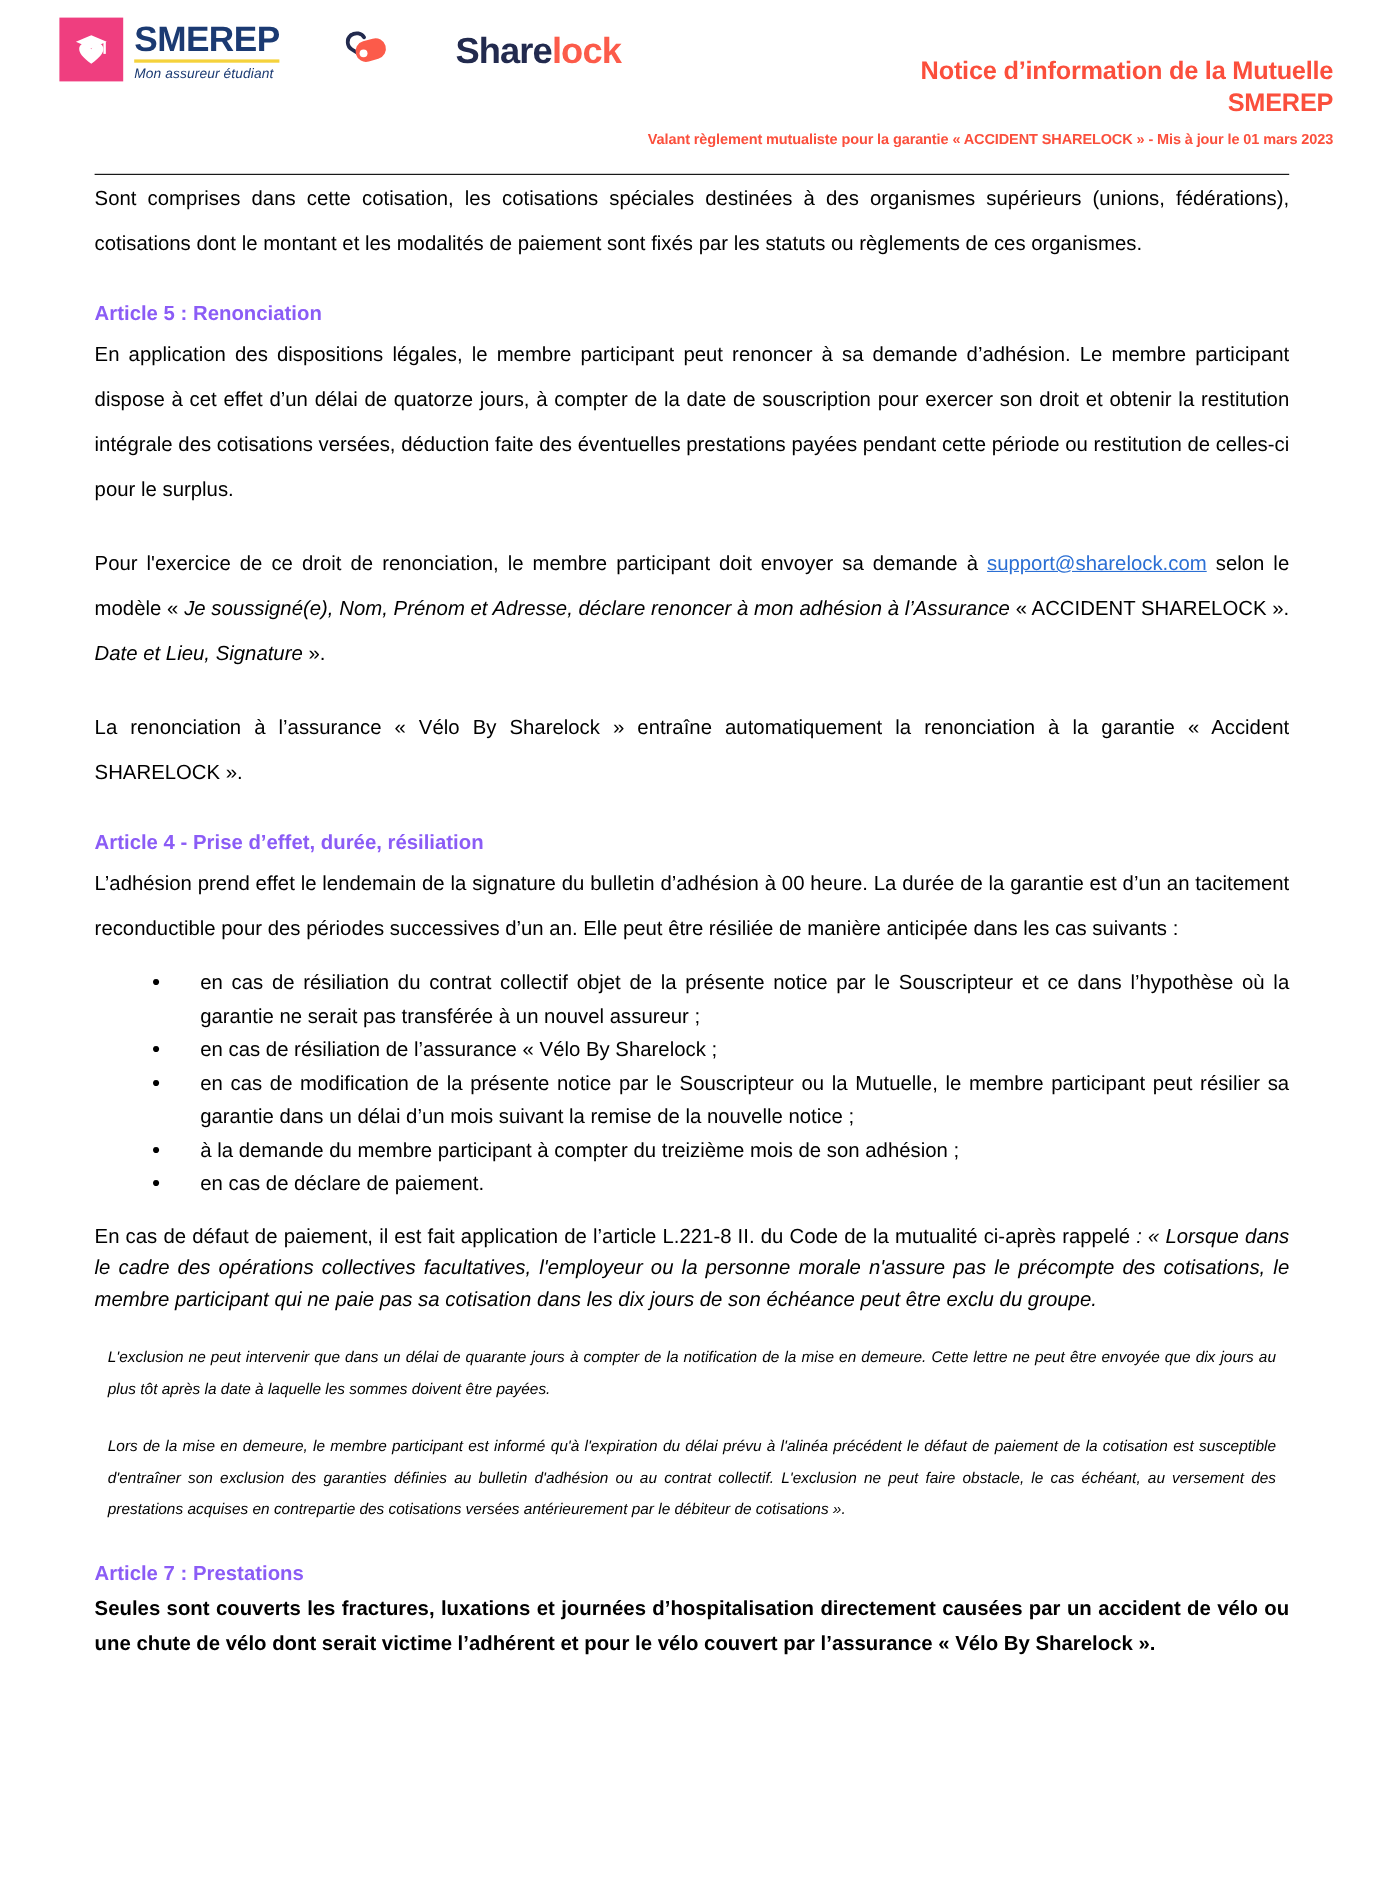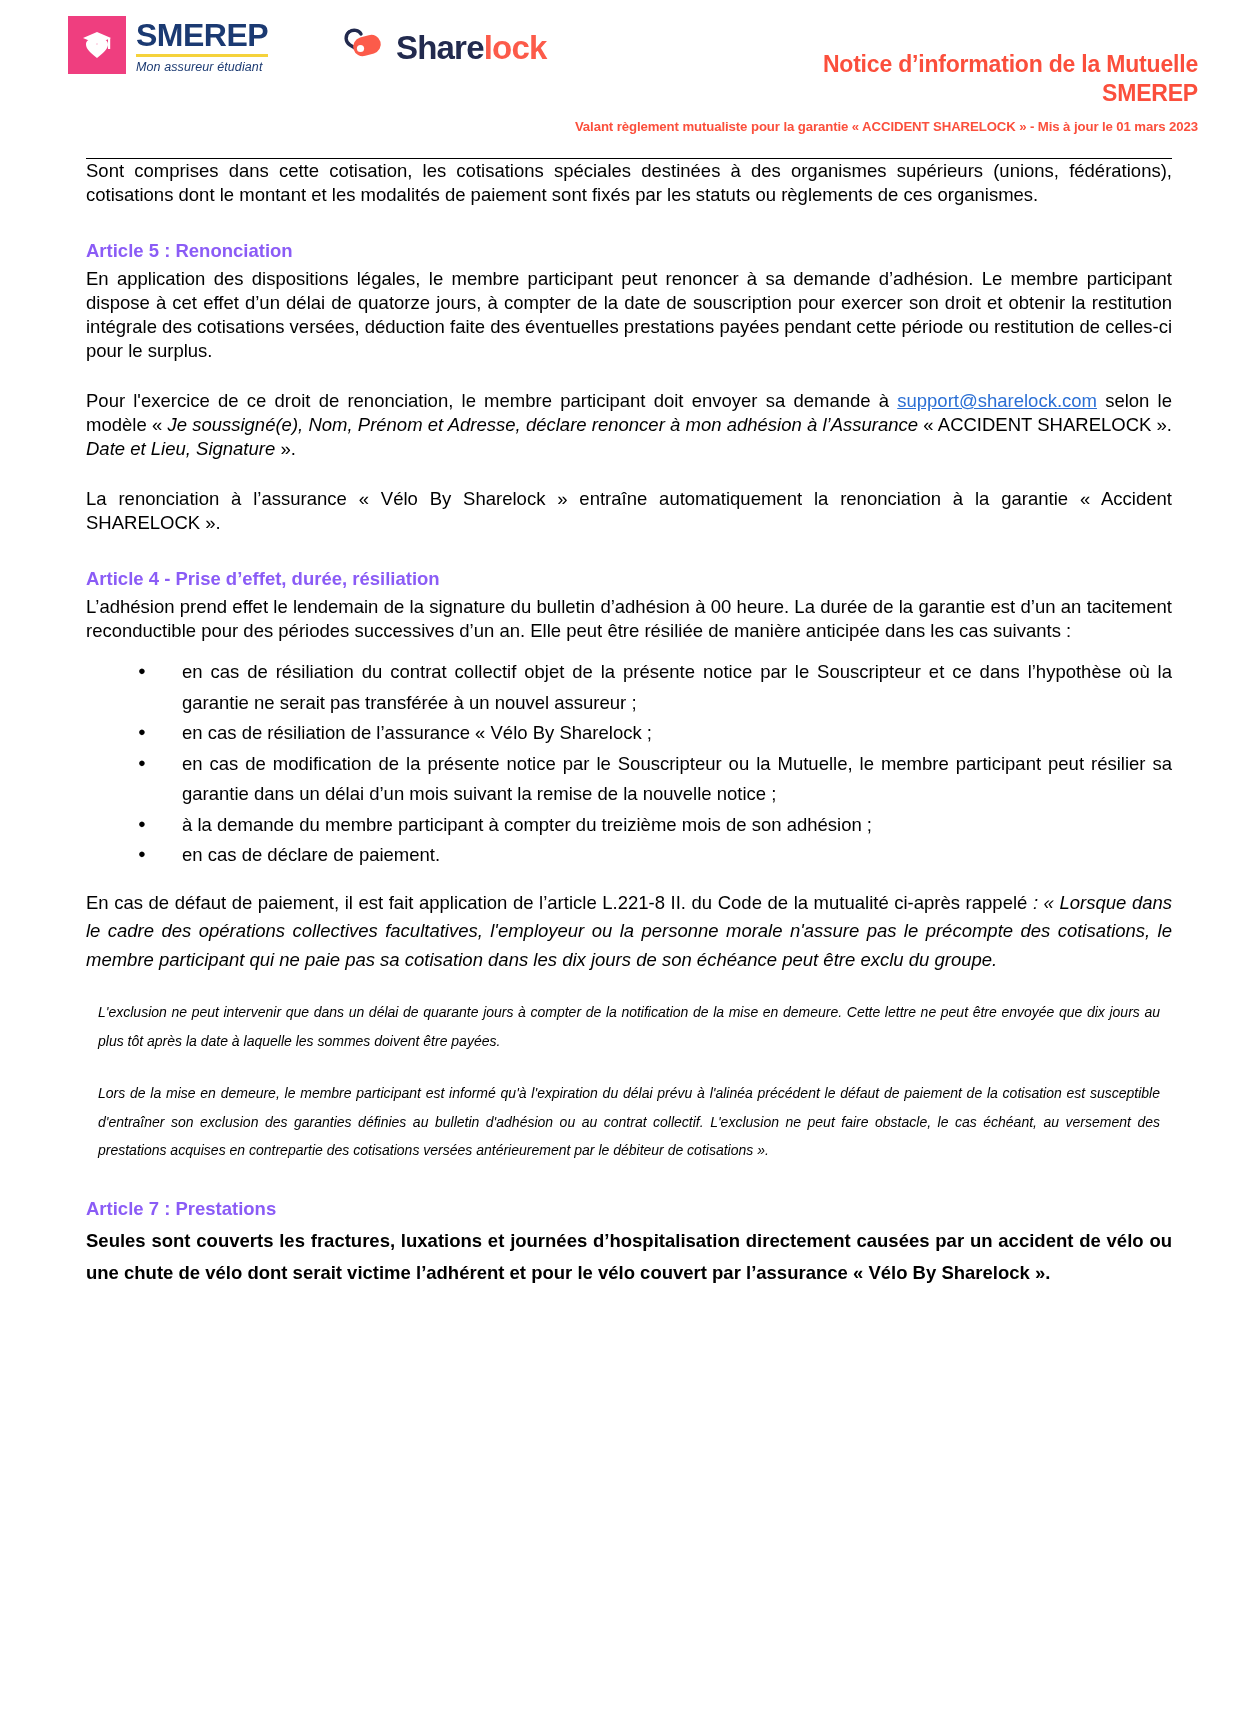--- a/index.html
+++ b/index.html
@@ -21,21 +21,21 @@
     width: 1258px;
     height: 1720px;
     box-sizing: border-box;
     padding: 0;
   }
 
   
   .header {
     position: relative;
     height: 150px;
-    padding: 0 60px;
+    padding: 0 46px;
     box-sizing: border-box;
   }
 
   .logo-row {
     position: relative;
     height: 150px;
   }
 
   
   .smerep-logo {
@@ -76,24 +76,25 @@
     font-family: "Liberation Sans", sans-serif;
     font-size: 12.5px;
     font-style: italic;
     color: #1b3a72;
     letter-spacing: 0.1px;
   }
 
   
   .sharelock-logo {
     position: absolute;
-    left: 282px;
+    left: 266px;
     top: 26px;
     display: flex;
-    align-items: flex-end;
+    align-items: center;
+    gap: 48px;
   }
   .sharelock-word {
     margin-left: 8px;
     font-family: "Liberation Sans", sans-serif;
     font-weight: bold;
     font-size: 33px;
     letter-spacing: -0.8px;
     line-height: 33px;
   }
   .sl-dark { color: #222a4e; }
@@ -130,21 +131,21 @@
 
   
   .content {
     padding: 0 86px;
     box-sizing: border-box;
   }
 
   p.para {
     margin: 0;
     font-size: 18.5px;
-    line-height: 24px;
+    line-height: 41px;
     text-align: justify;
     color: #000000;
   }
   p.para.spaced { margin-top: 26px; }
 
   .first-para { margin-top: 36px; }
 
   h2.article {
     margin: 30px 0 0 0;
     font-size: 18.5px;

